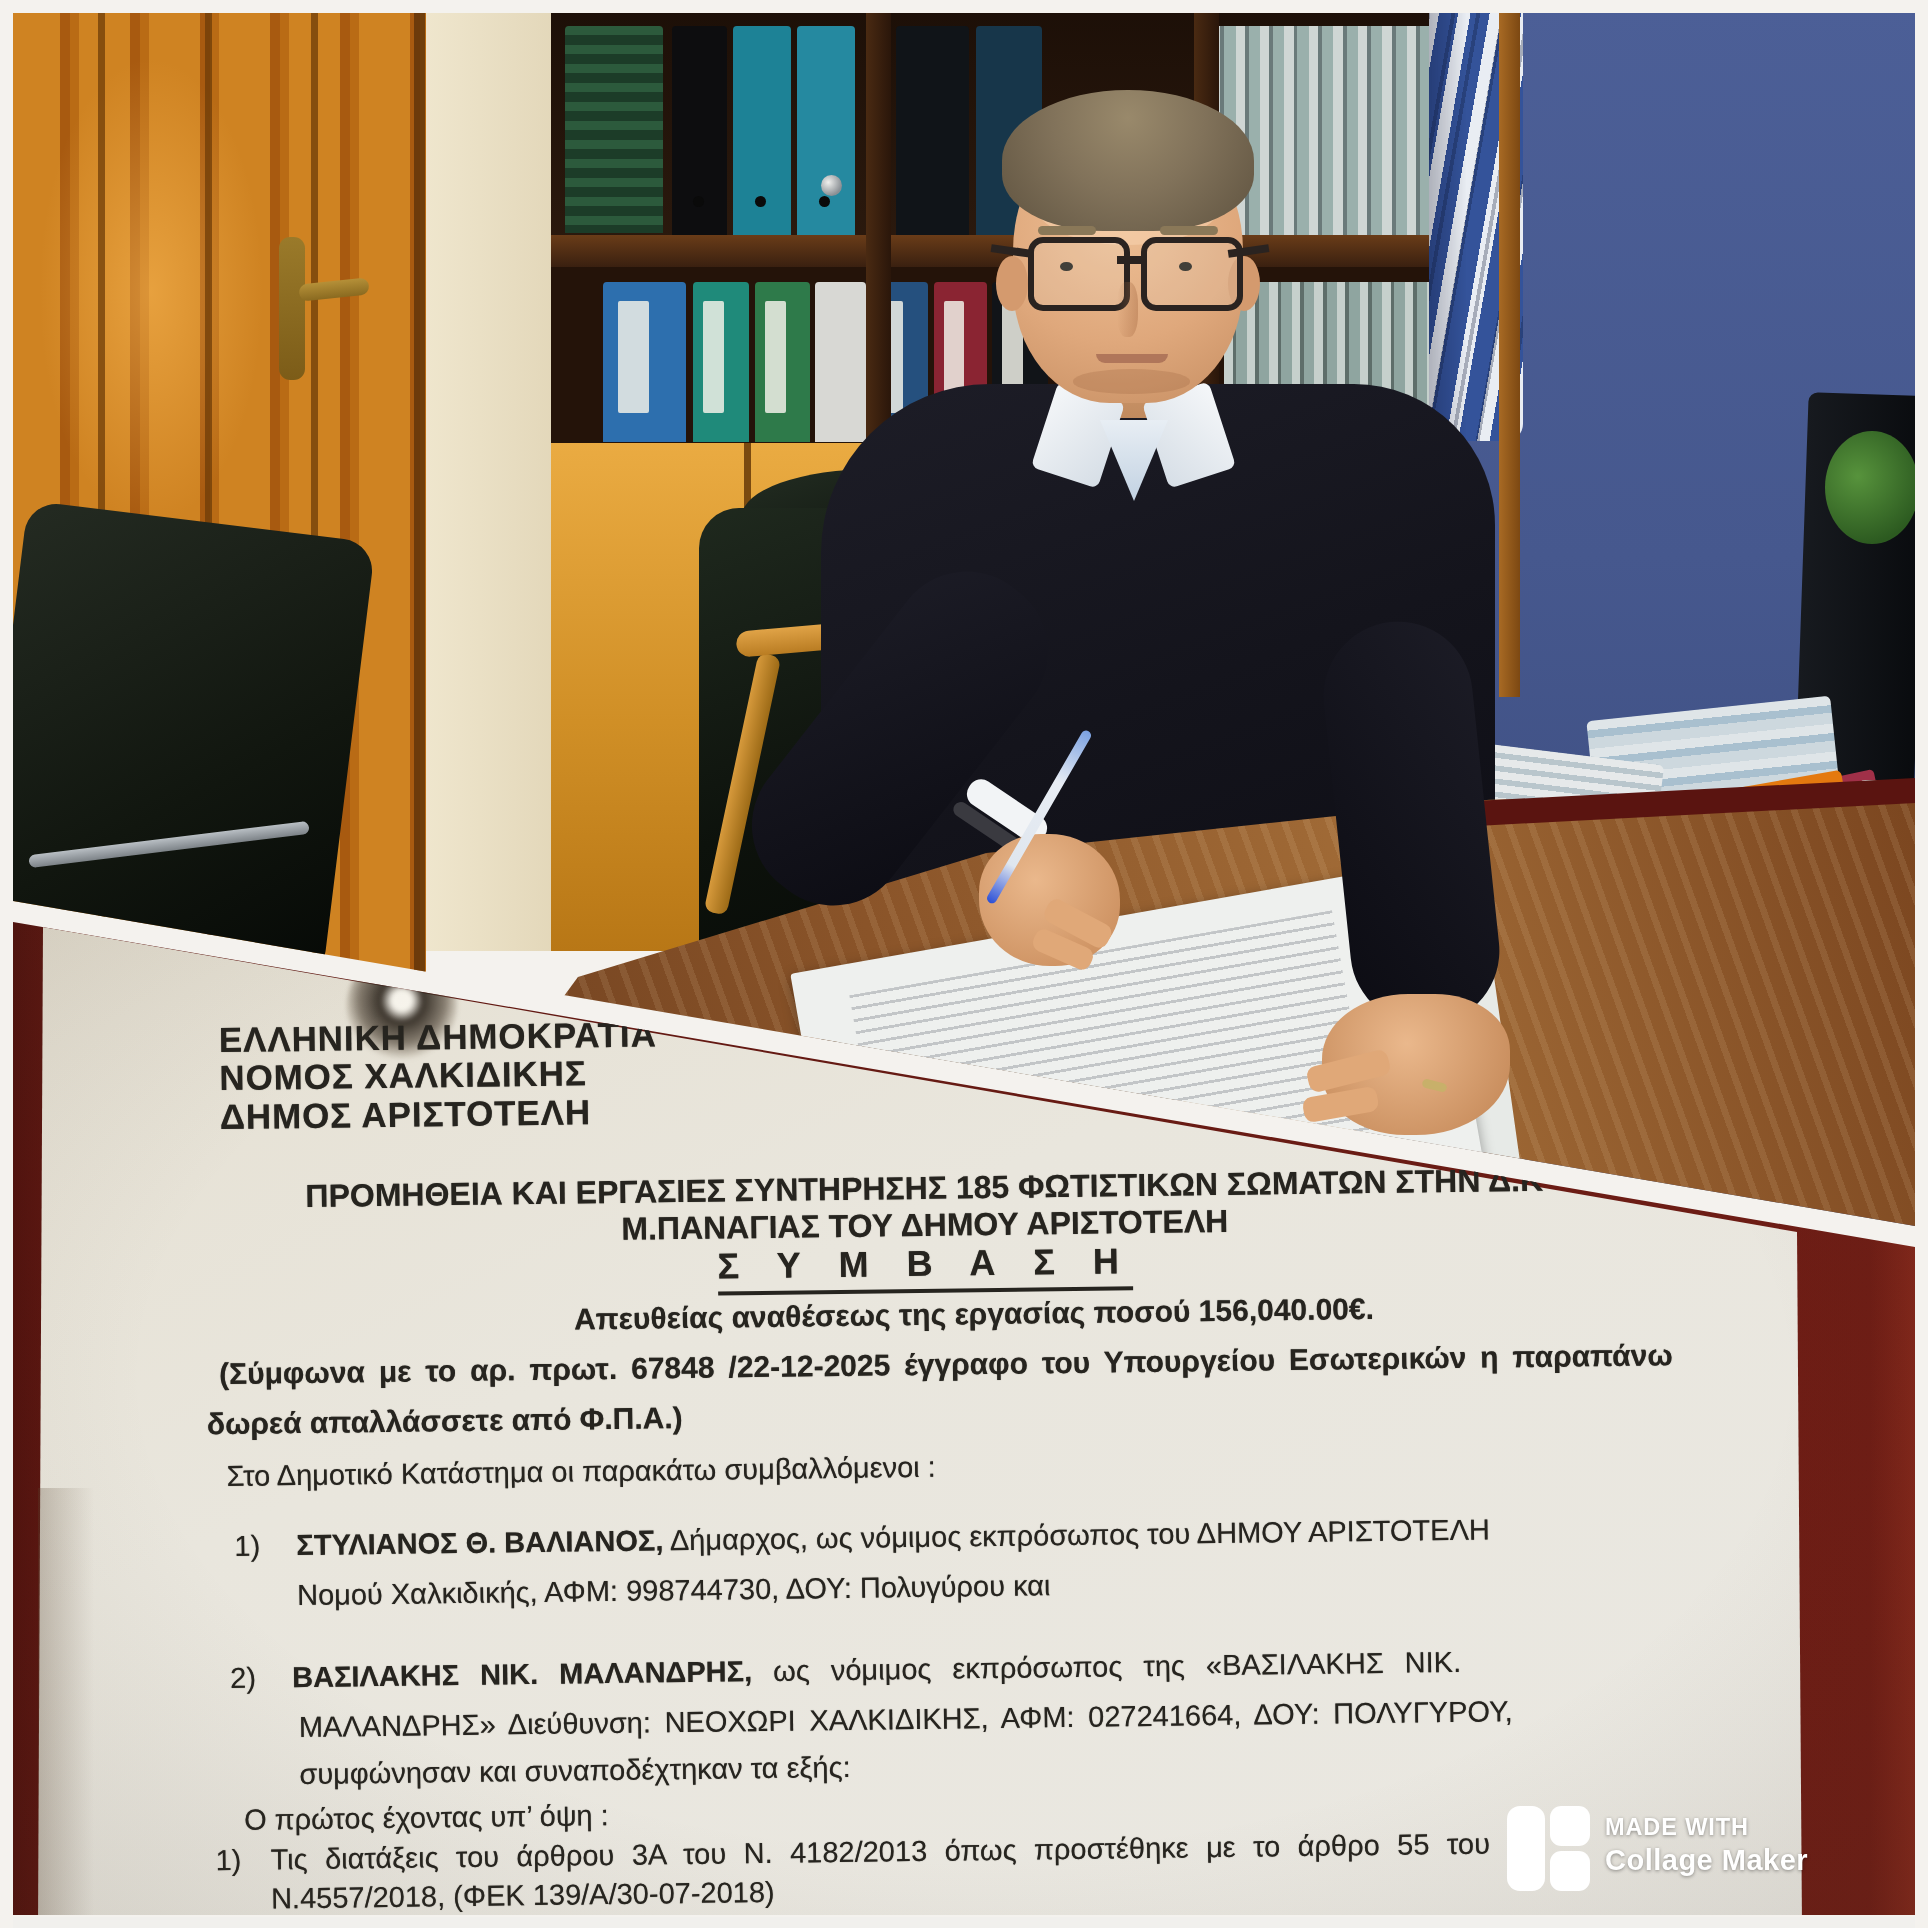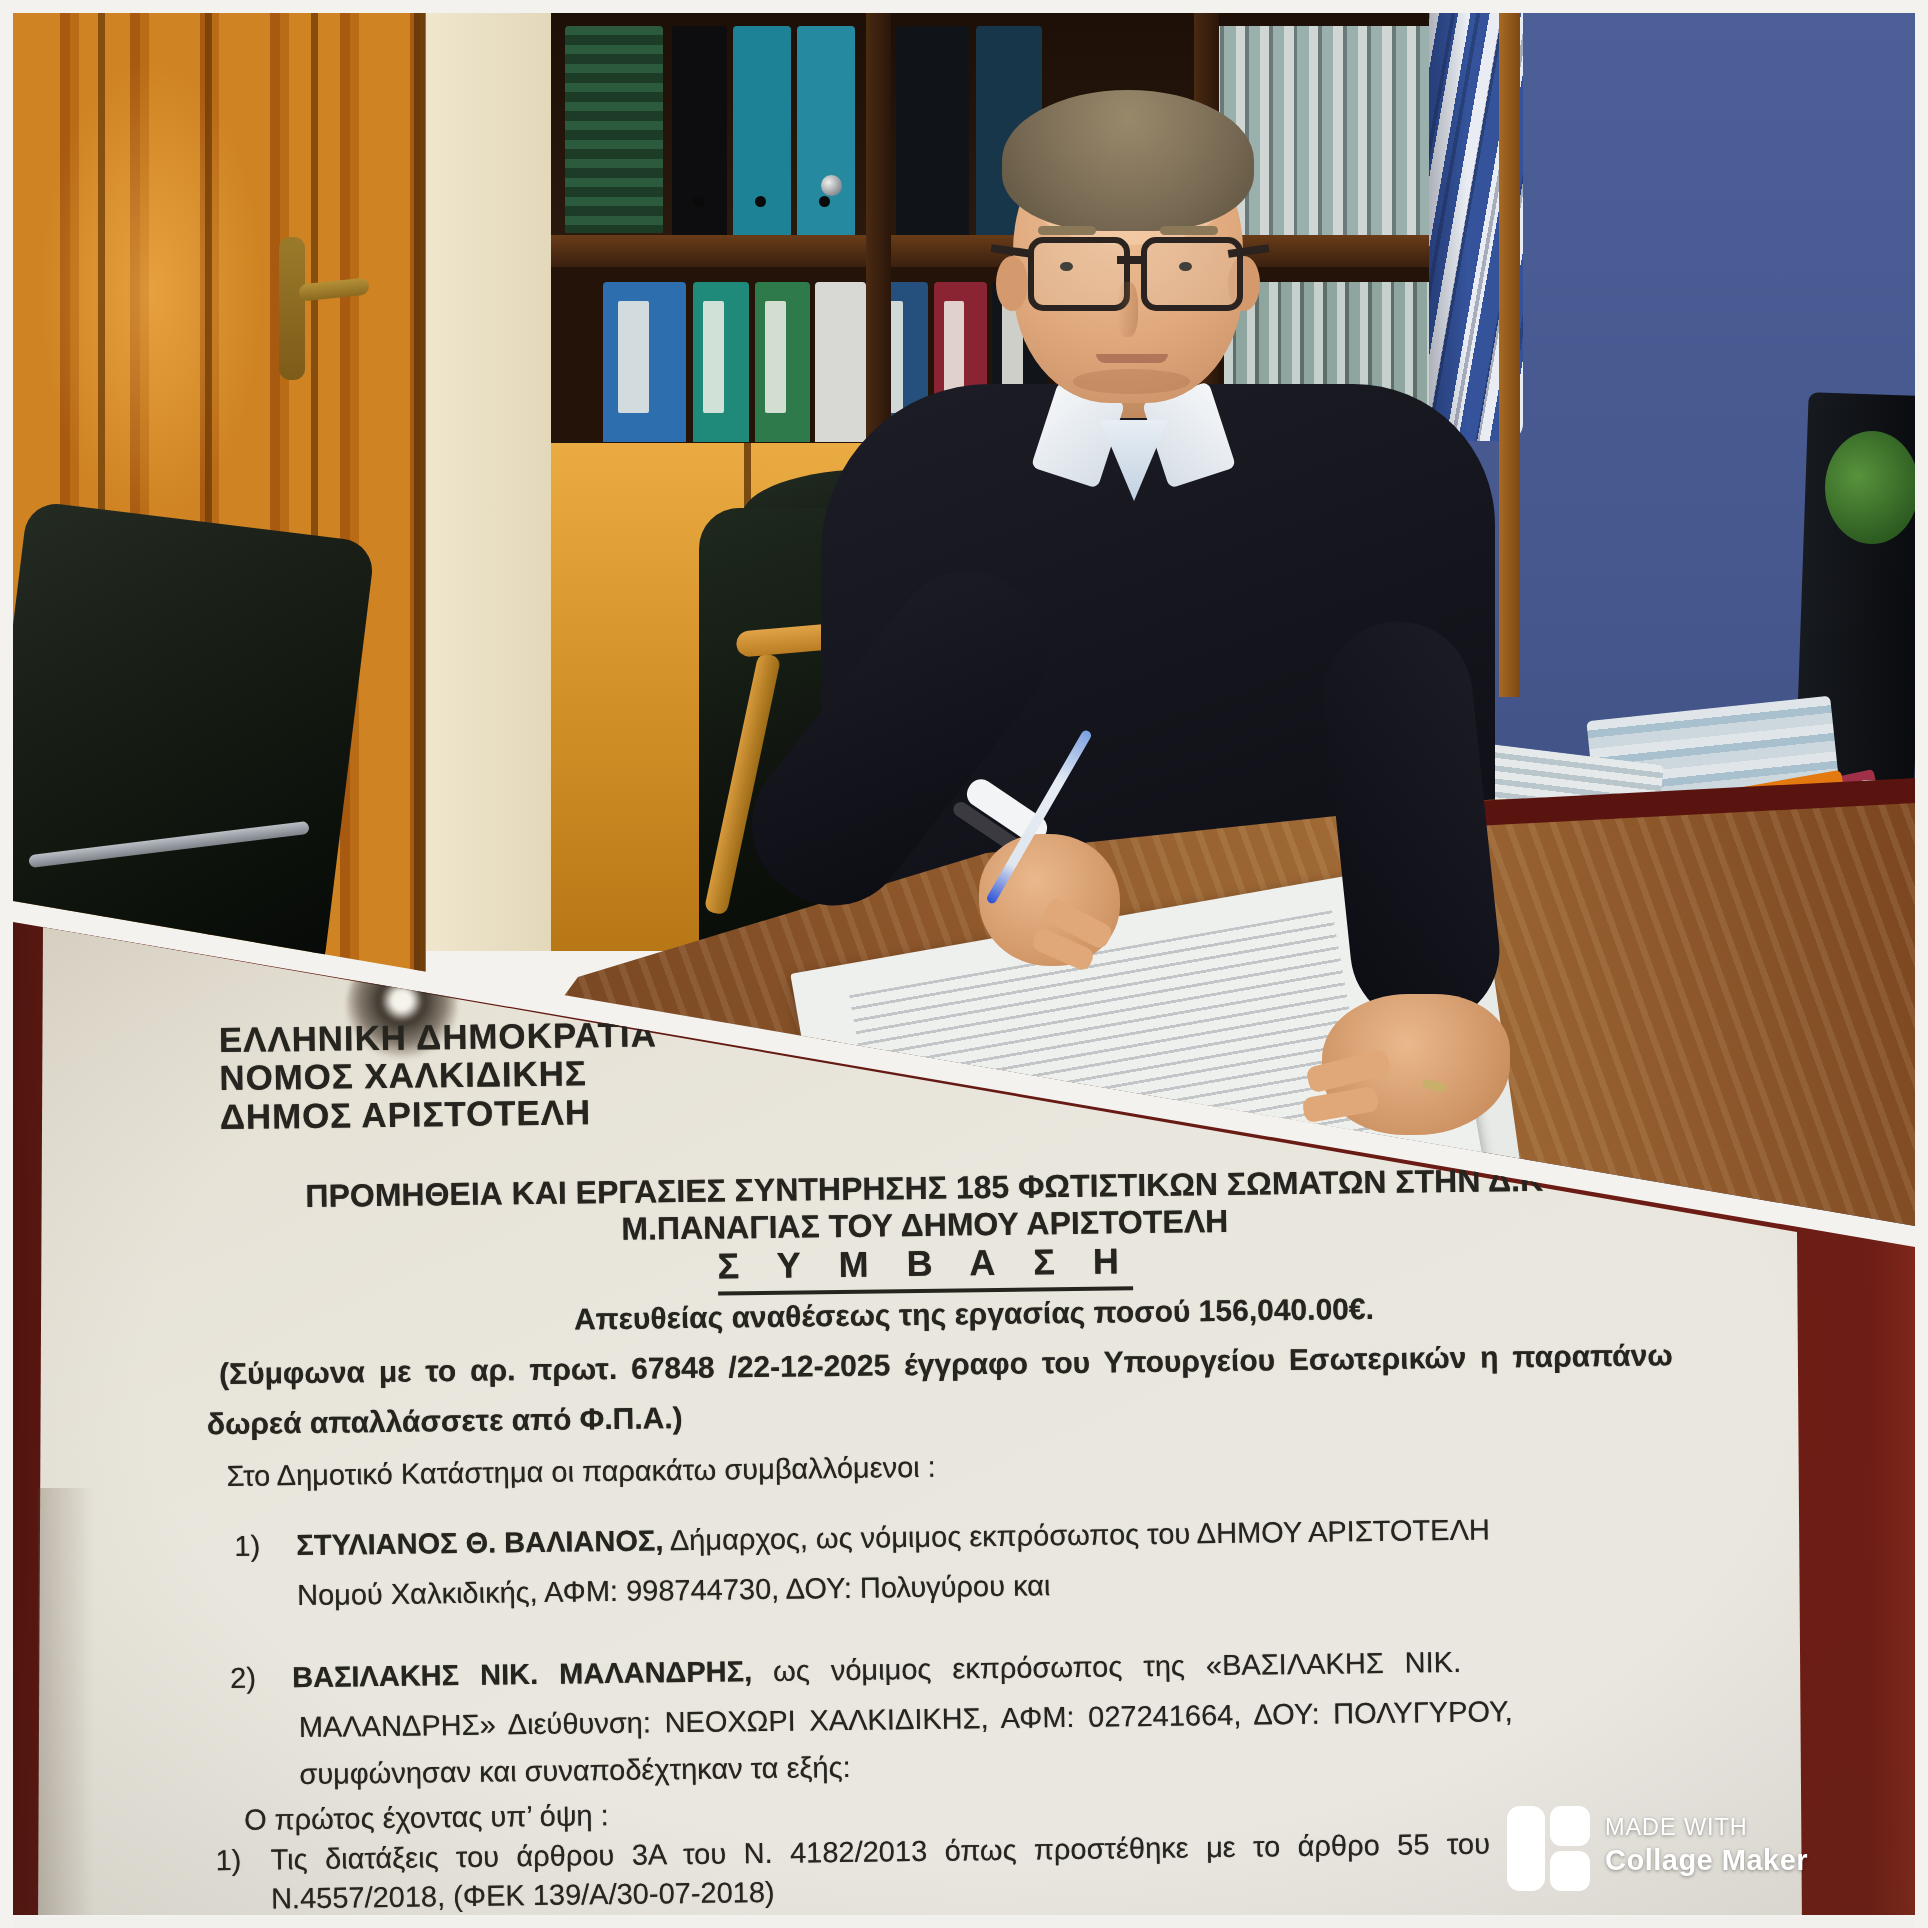--- a/index.html
+++ b/index.html
@@ -146,21 +146,21 @@
   .num{display:inline-block;width:62px;}
   .ws6{word-spacing:5.6px;}
   .ws10{word-spacing:9.4px;}
   .ws14{word-spacing:13px;}
 
   
   #watermark{left:1507px;top:1806px;width:433px;height:104px;}
   .wm-col-l{position:absolute;left:0;top:0;width:38px;height:85px;background:#fff;border-radius:13px;}
   .wm-sq-t{position:absolute;left:43px;top:0;width:40px;height:40px;background:#fff;border-radius:11.3px;}
   .wm-sq-b{position:absolute;left:43px;top:45px;width:40px;height:40px;background:#fff;border-radius:11.3px;}
-  .wm-text1{position:absolute;left:98px;top:7.5px;font-size:23.5px;font-weight:normal;color:#fff;letter-spacing:0.9px;text-shadow:0 0.9px 3.8px rgba(0,0,0,.4);}
+  .wm-text1{position:absolute;left:98px;top:7.5px;font-size:23.5px;font-weight:bold;color:#fff;letter-spacing:0.9px;text-shadow:0 0.9px 3.8px rgba(0,0,0,.4);}
   .wm-text2{position:absolute;left:98px;top:38px;font-size:29px;font-weight:bold;color:#fff;letter-spacing:0.5px;text-shadow:0 0.9px 3.8px rgba(0,0,0,.4);}
 
   .bottom-band{left:13px;top:1917px;width:1902px;height:11.3px;background:#f1f0ed;}
 </style>
 </head>
 <body>
 
 <div id="canvas">
 
   <div id="photo-cell" class="abs">

